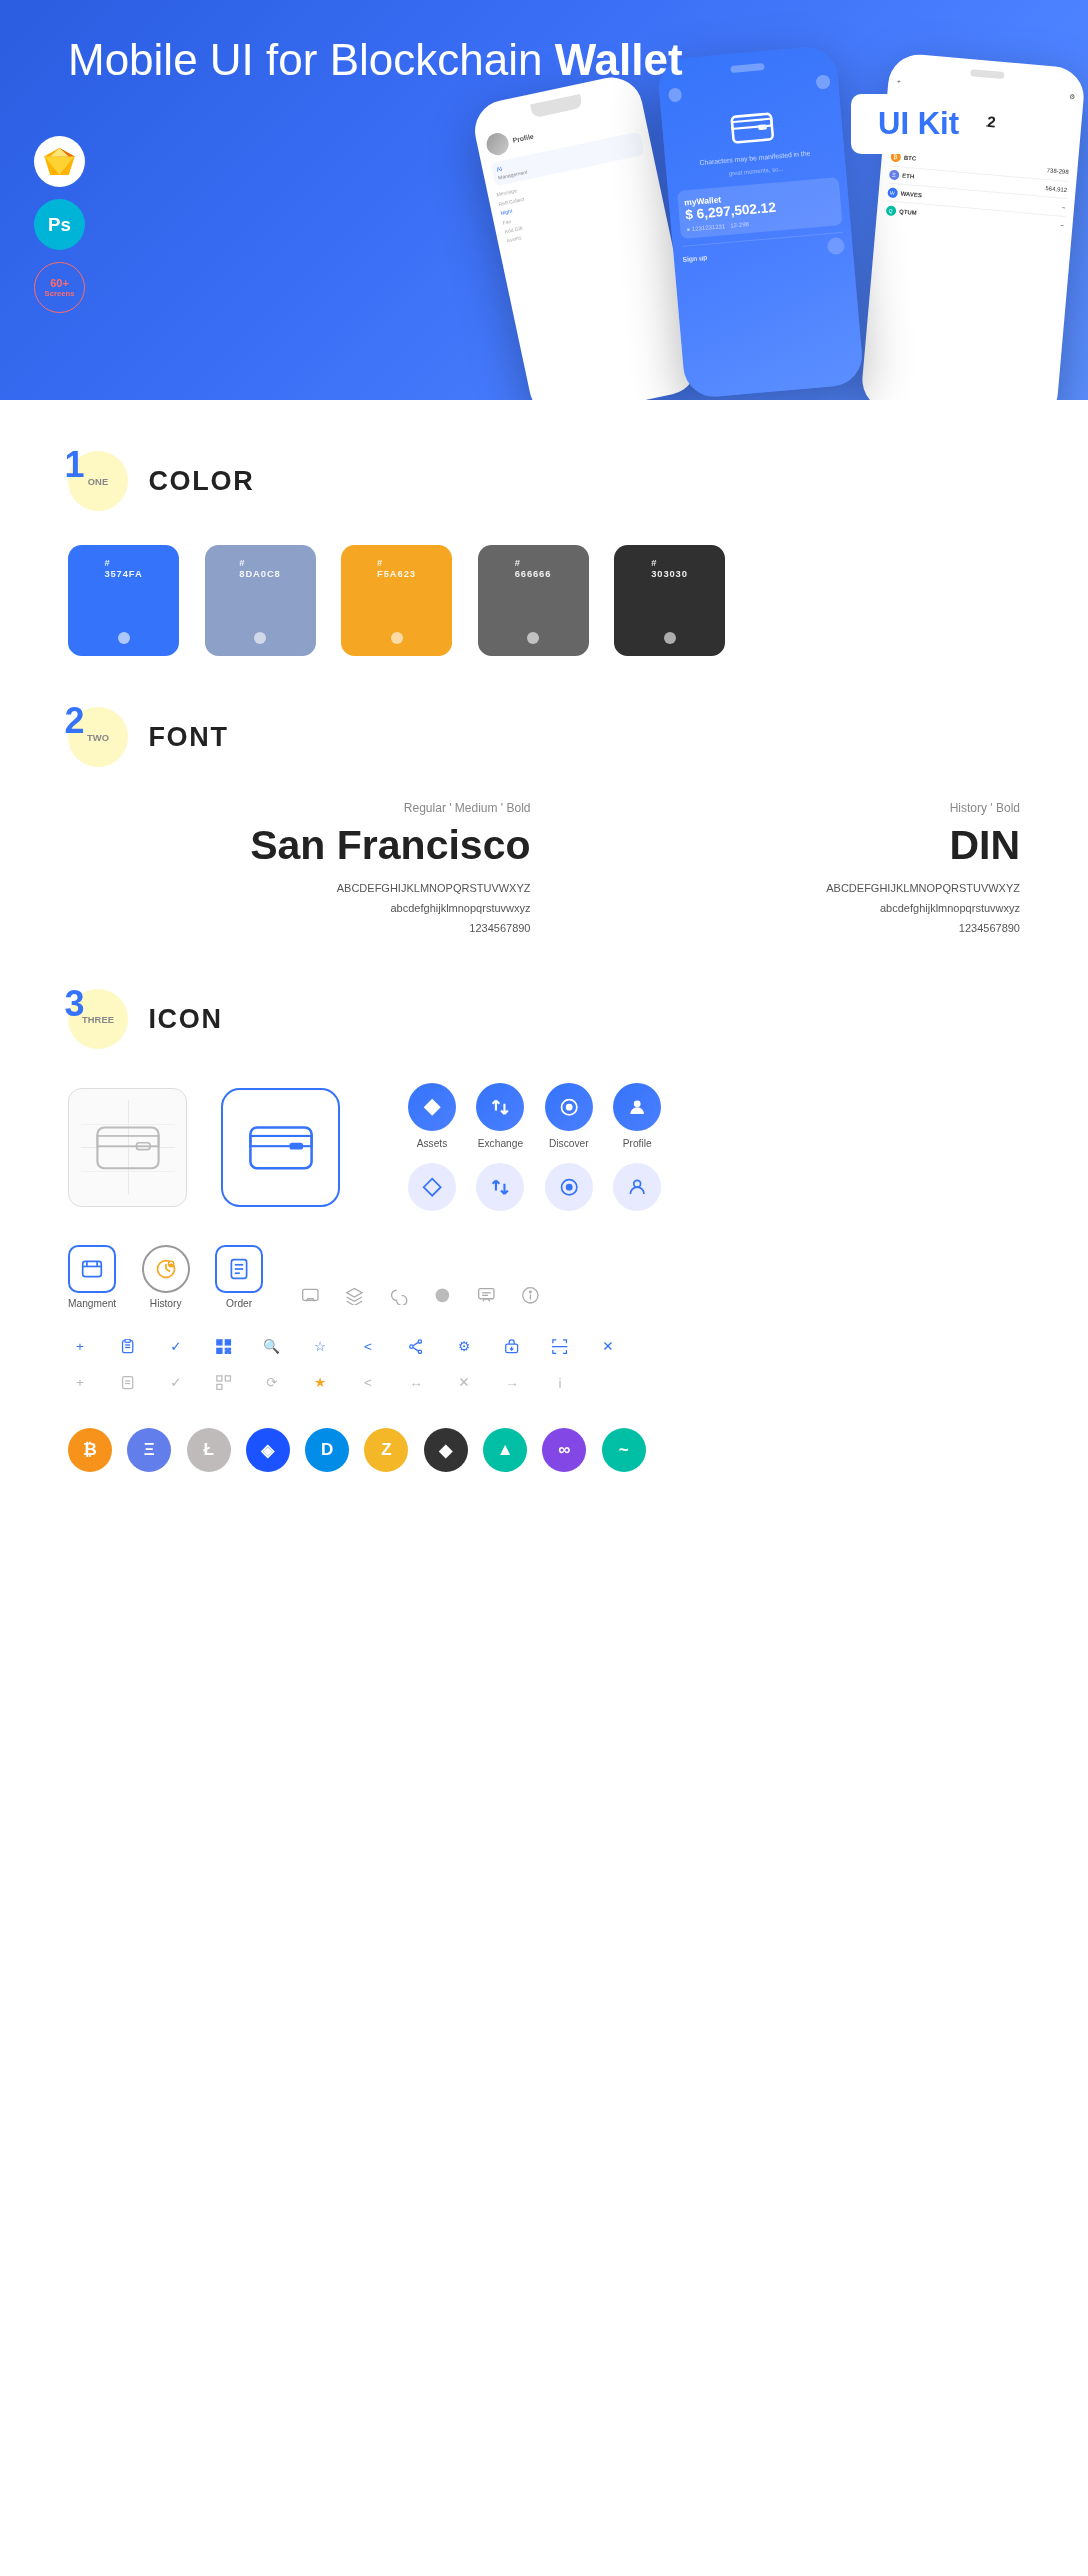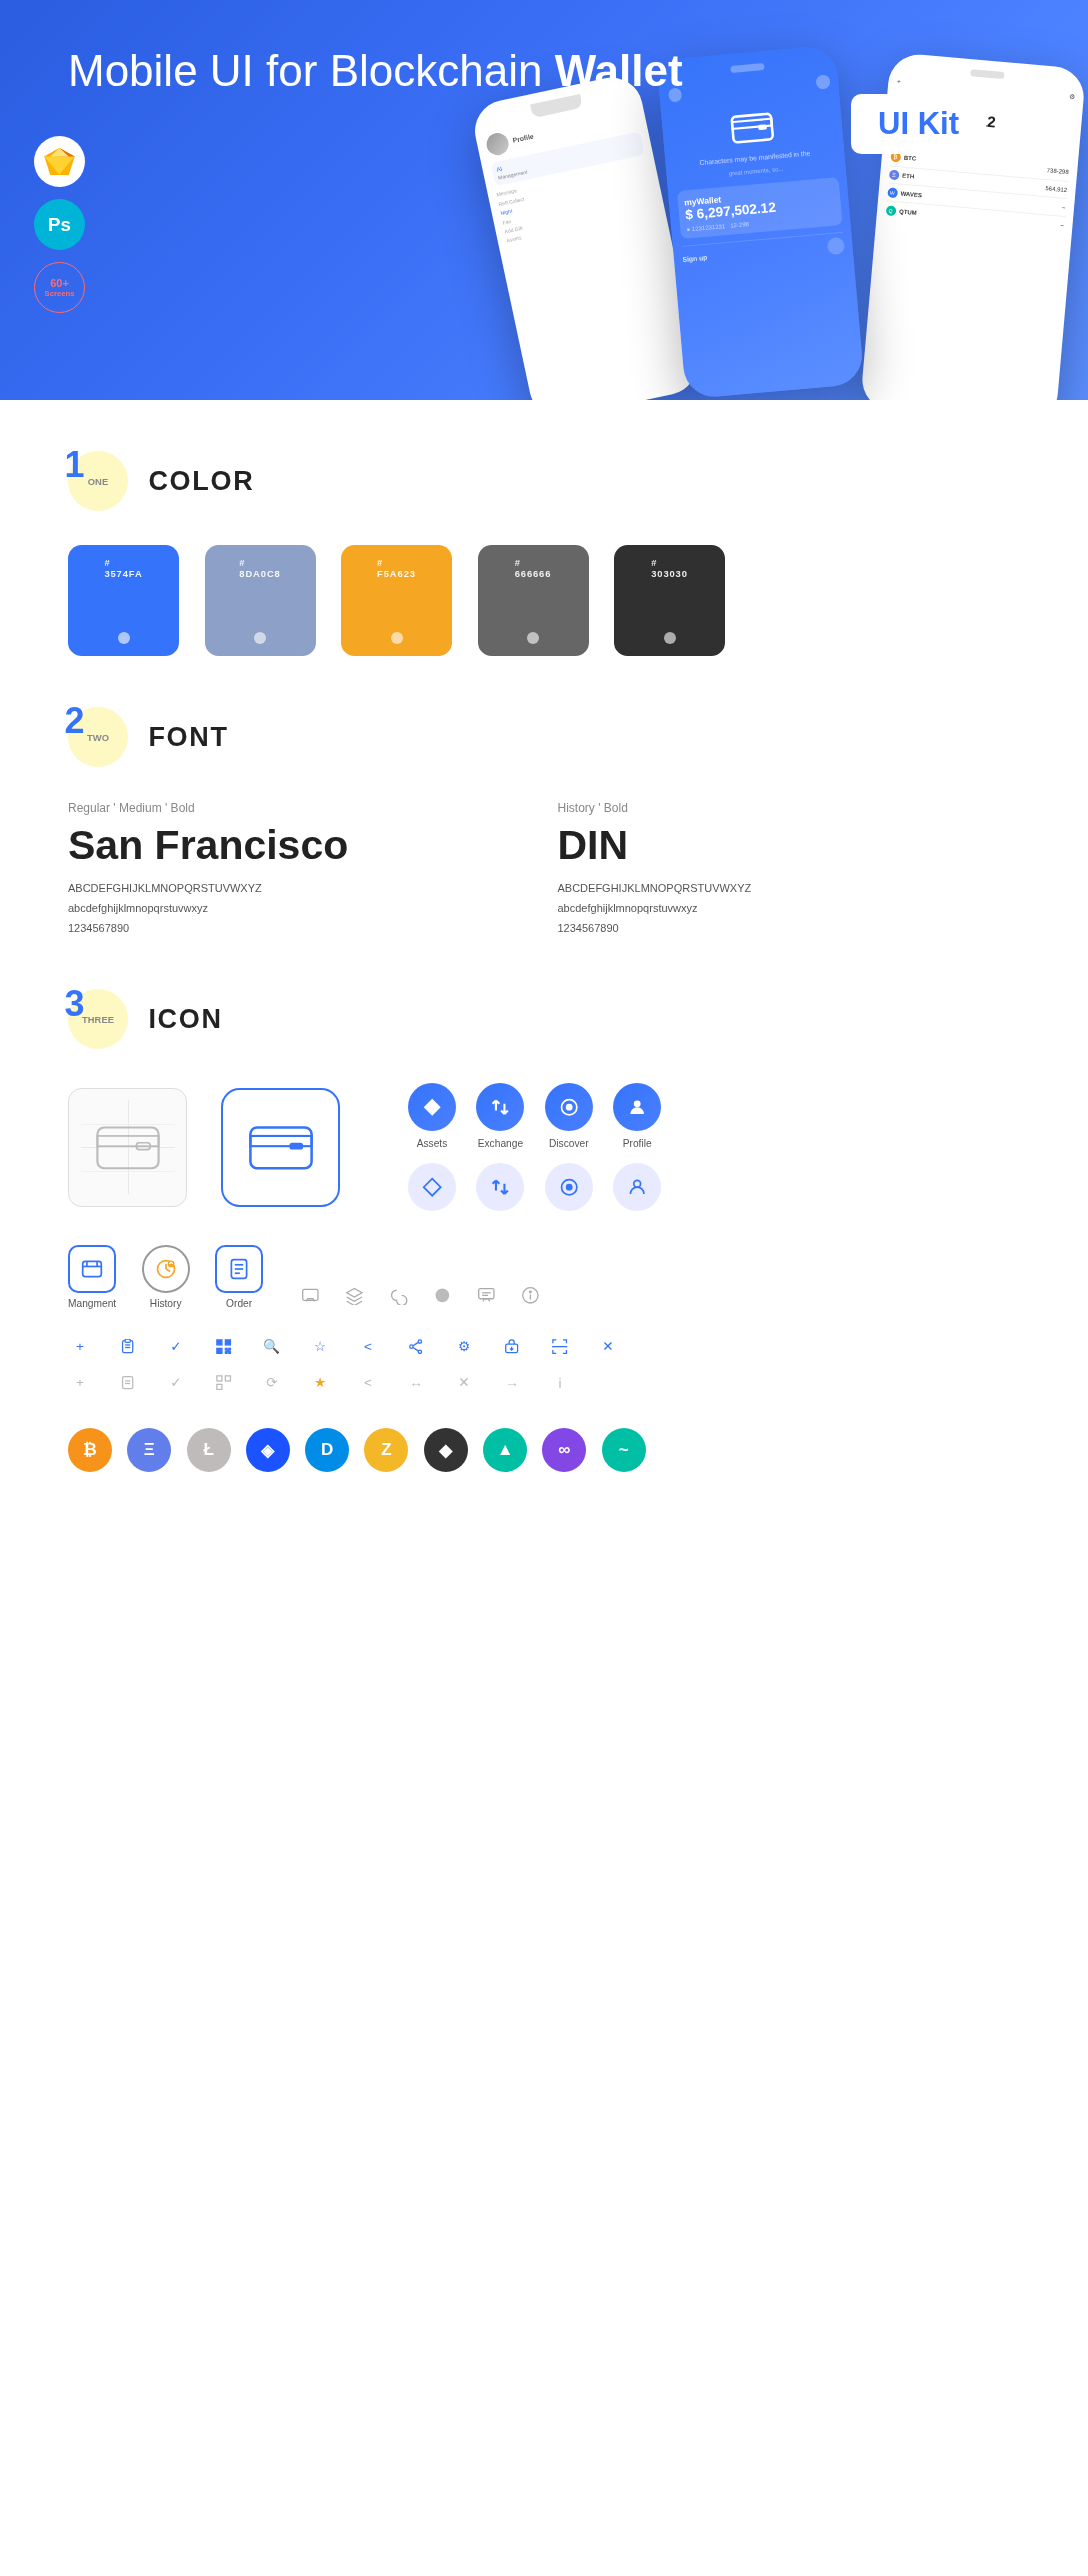--- a/index.html
+++ b/index.html
@@ -7,21 +7,21 @@
 
     
     .hero {
       width: 100%;
       height: 400px;
       background: linear-gradient(135deg, #2a5de0 0%, #3a6ef5 40%, #4a7fff 70%, #5b8fff 100%);
       position: relative;
       overflow: hidden;
       display: flex;
       align-items: flex-start;
-      padding: 45px 68px;
+      padding: 34px 68px;
     }
     .hero-title {
       color: #fff;
       font-size: 44px;
       font-weight: 300;
       line-height: 1.2;
       z-index: 10;
       position: relative;
     }
     .hero-title strong { font-weight: 800; }
@@ -187,20 +187,21 @@
       position: absolute;
       bottom: 12px;
     }
 
     
     .font-grid {
       display: grid;
       grid-template-columns: 1fr 1fr;
       gap: 27px;
       margin-bottom: 44px;
+      text-align: right;
     }
     .font-subtitle { font-size: 12px; color: #888; margin-bottom: 6.8px; }
     .font-name { font-size: 41px; font-weight: 800; color: #222; margin-bottom: 10.2px; }
     .font-name-din { font-size: 41px; font-weight: 700; color: #222; font-family: 'DIN', 'Arial Narrow', sans-serif; margin-bottom: 10.2px; }
     .font-chars { font-size: 11px; color: #555; line-height: 1.8; }
 
     
     .icon-showcase {
       margin-bottom: 34px;
     }

